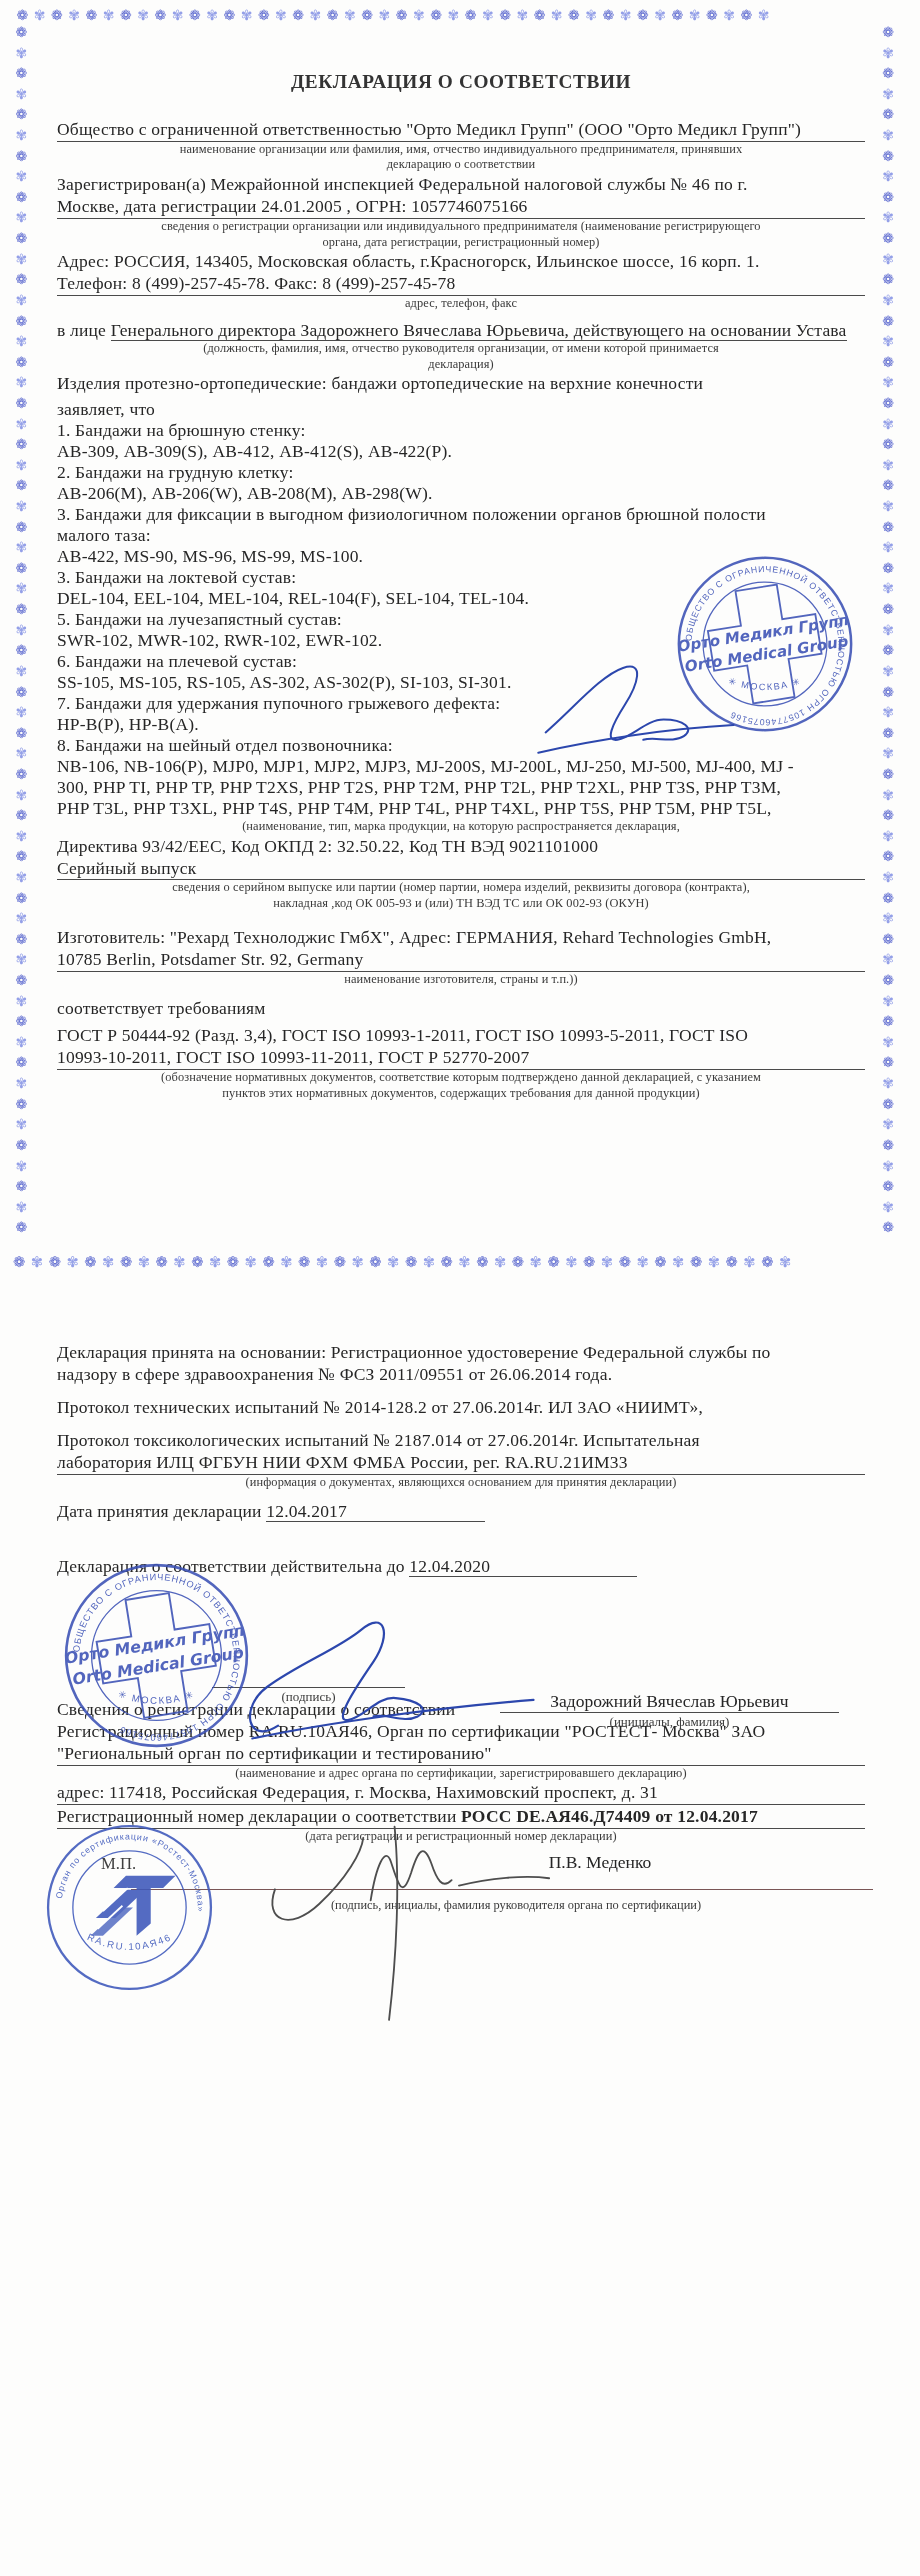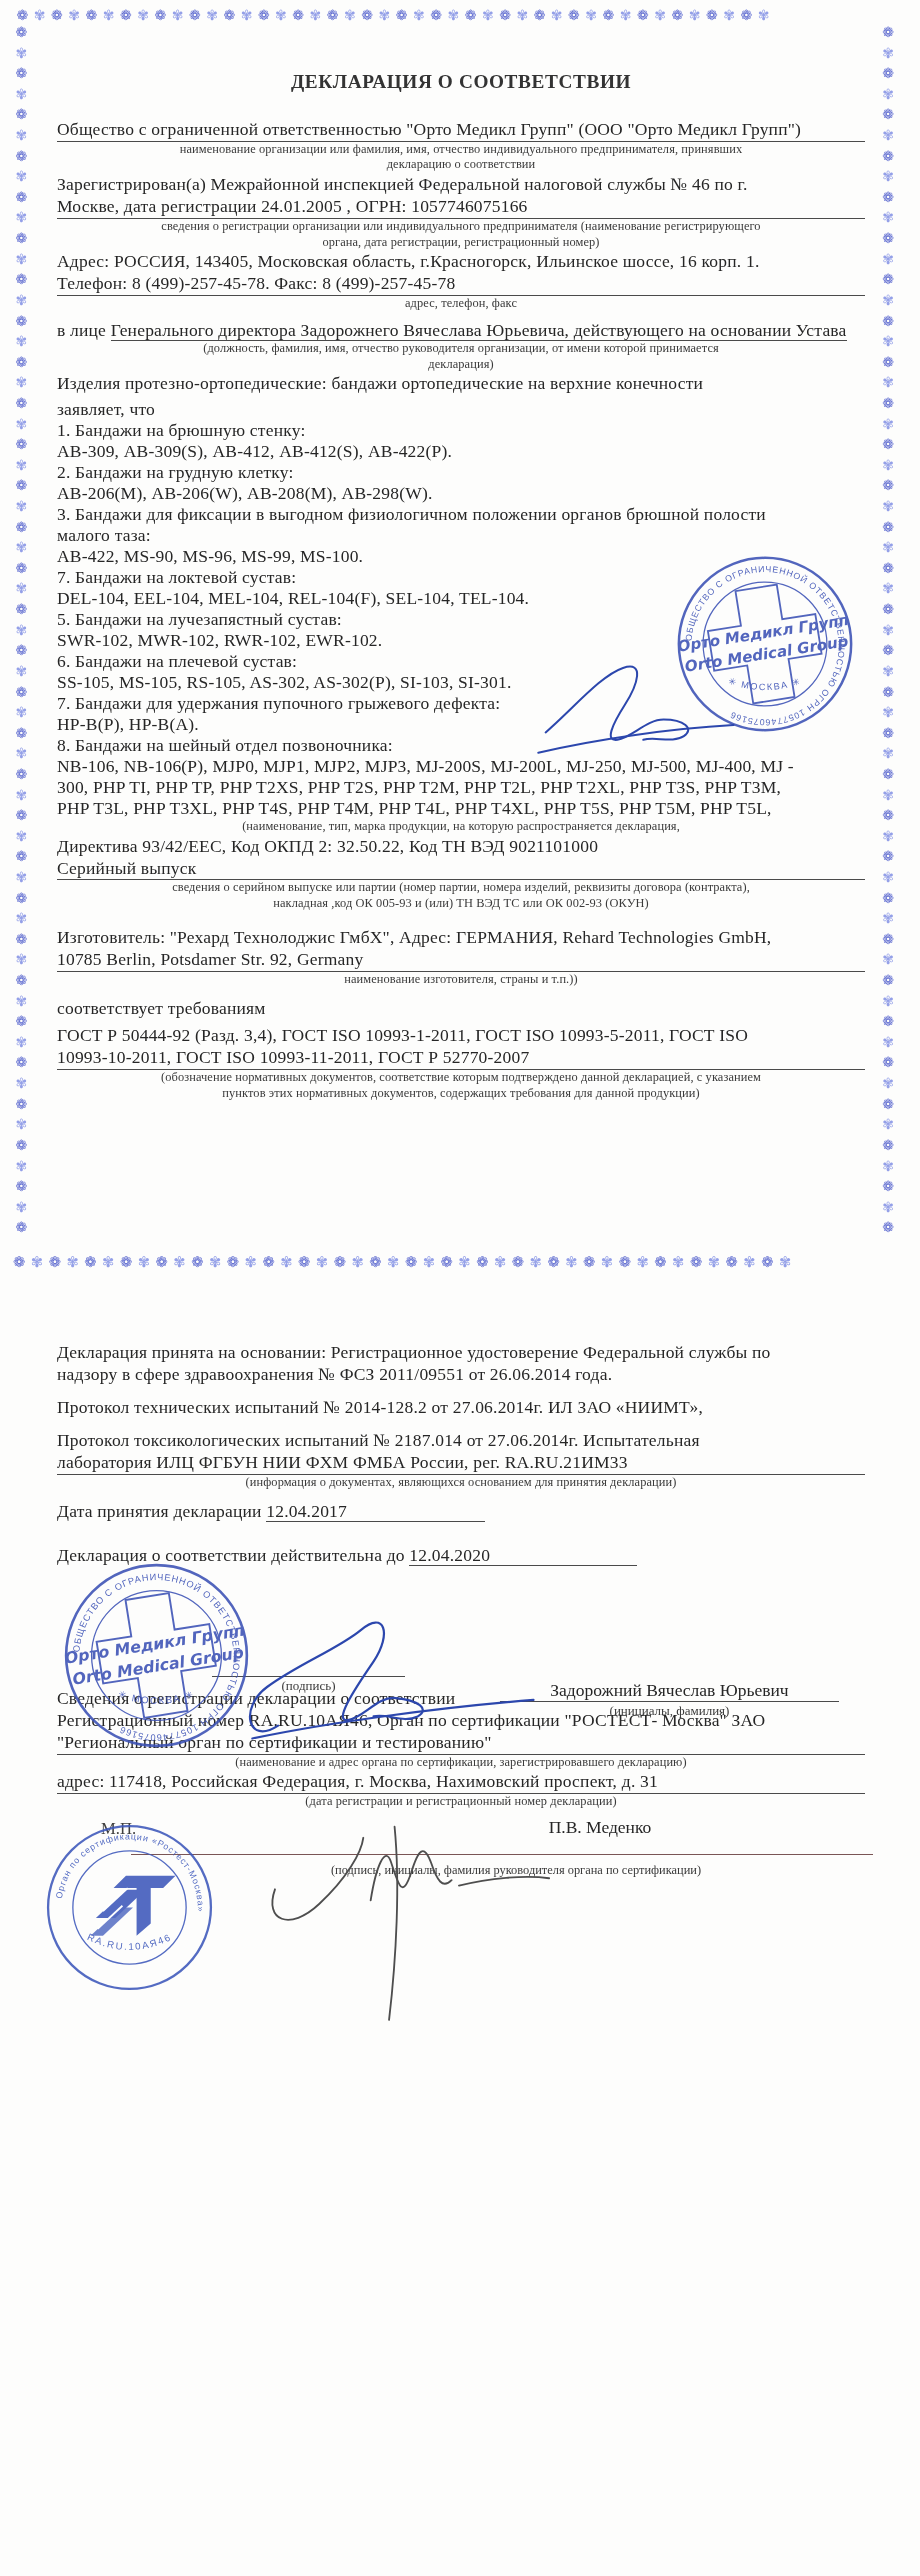--- a/index.html
+++ b/index.html
@@ -70,21 +70,21 @@
         <div class="ln note"><span>декларация)</span></div>
         <div class="ln "><span>Изделия протезно-ортопедические: бандажи ортопедические на верхние конечности</span></div>
         <div class="ln " style="margin-top: 3.7px;"><span>заявляет, что</span></div>
         <div class="ln tight"><span>1. Бандажи на брюшную стенку:</span></div>
         <div class="ln tight"><span>АВ-309, АВ-309(S), АВ-412, АВ-412(S), АВ-422(Р).</span></div>
         <div class="ln tight"><span>2. Бандажи на грудную клетку:</span></div>
         <div class="ln tight"><span>АВ-206(М), АВ-206(W), АВ-208(М), АВ-298(W).</span></div>
         <div class="ln tight"><span>3. Бандажи для фиксации в выгодном физиологичном положении органов брюшной полости</span></div>
         <div class="ln tight"><span>малого таза:</span></div>
         <div class="ln tight"><span>АВ-422, MS-90, MS-96, MS-99, MS-100.</span></div>
-        <div class="ln tight"><span>7. Бандажи на локтевой сустав:</span></div>
+        <div class="ln tight"><span>3. Бандажи на локтевой сустав:</span></div>
         <div class="ln tight"><span>DEL-104, EEL-104, MEL-104, REL-104(F), SEL-104, TEL-104.</span></div>
         <div class="ln tight"><span>5. Бандажи на лучезапястный сустав:</span></div>
         <div class="ln tight"><span>SWR-102, MWR-102, RWR-102, EWR-102.</span></div>
         <div class="ln tight"><span>6. Бандажи на плечевой сустав:</span></div>
         <div class="ln tight"><span>SS-105, MS-105, RS-105, AS-302, AS-302(P), SI-103, SI-301.</span></div>
         <div class="ln tight"><span>7.  Бандажи для удержания пупочного грыжевого дефекта:</span></div>
         <div class="ln tight"><span>НР-В(Р), НР-В(А).</span></div>
         <div class="ln tight"><span>8. Бандажи на шейный отдел позвоночника:</span></div>
         <div class="ln tight"><span>NB-106, NB-106(P), MJP0, MJP1, MJP2, MJP3, MJ-200S, MJ-200L, MJ-250, MJ-500, MJ-400, MJ -</span></div>
         <div class="ln tight"><span>300, PHP TI, PHP TP, PHP T2XS, PHP T2S, PHP T2M, PHP T2L, PHP T2XL, PHP T3S, PHP T3M,</span></div>
@@ -107,41 +107,42 @@
 
   <div class="content c2">
     <div>
         <div class="ln "><span>Декларация принята на основании: Регистрационное удостоверение Федеральной службы по</span></div>
         <div class="ln "><span>надзору в сфере здравоохранения № ФСЗ 2011/09551 от 26.06.2014 года.</span></div>
         <div class="ln " style="margin-top: 11px;"><span>Протокол  технических испытаний № 2014-128.2 от 27.06.2014г. ИЛ ЗАО «НИИМТ»,</span></div>
         <div class="ln " style="margin-top: 11px;"><span>Протокол токсикологических испытаний № 2187.014 от 27.06.2014г. Испытательная</span></div>
         <div class="ln "><span>лаборатория ИЛЦ ФГБУН НИИ ФХМ ФМБА России, рег. RA.RU.21ИМ33</span><div class="rule"></div></div>
         <div class="ln note"><span>(информация о документах, являющихся основанием для принятия декларации)</span></div>
         <div class="ln " style="margin-top: 9.2px;"><span>Дата принятия декларации </span><span class="uln" style="padding-right: 138px;">12.04.2017</span></div>
-        <div class="ln " style="margin-top: 22px;"><span>Декларация о соответствии действительна до </span><span class="uln" style="padding-right: 147px;">12.04.2020</span></div>
+        <div class="ln " style="margin-top: 33px;"><span>Декларация о соответствии действительна до </span><span class="uln" style="padding-right: 147px;">12.04.2020</span></div>
       </div>
 
     <div class="sigrow">
       <div class="siggrp sg-left">
         <div class="rl"></div>
         <div class="cap">(подпись)</div>
       </div>
       <div class="siggrp sg-right">
         <div class="nm">Задорожний Вячеслав Юрьевич</div>
         <div class="rl"></div>
         <div class="cap">(инициалы, фамилия)</div>
       </div>
     </div>
 
     <div>
         <div class="ln "><span>Сведения о регистрации декларации о соответствии</span></div>
         <div class="ln "><span>Регистрационный номер RA.RU.10АЯ46, Орган по сертификации "РОСТЕСТ- Москва" ЗАО</span></div>
         <div class="ln "><span>"Региональный орган по сертификации и тестированию"</span><div class="rule"></div></div>
         <div class="ln note"><span>(наименование и адрес органа по сертификации, зарегистрировавшего декларацию)</span></div>
         <div class="ln "><span>адрес: 117418, Российская Федерация, г. Москва, Нахимовский проспект, д. 31</span><div class="rule"></div></div>
+        <div class="ln "><span>Регистрационный номер декларации о соответствии </span><span style="font-weight: bold;">РОСС DE.АЯ46.Д74409 от 12.04.2017</span><div class="rule"></div></div>
         <div class="ln note"><span>(дата регистрации и регистрационный номер декларации)</span></div>
       </div>
 
     <div class="mprow">
       <span class="mp-label">М.П.</span>
       <span class="mp-head">П.В. Меденко</span>
       <div class="mp-rule"></div>
     </div>
     <div class="mp-note">(подпись, инициалы, фамилия руководителя органа по сертификации)</div>
   </div>

